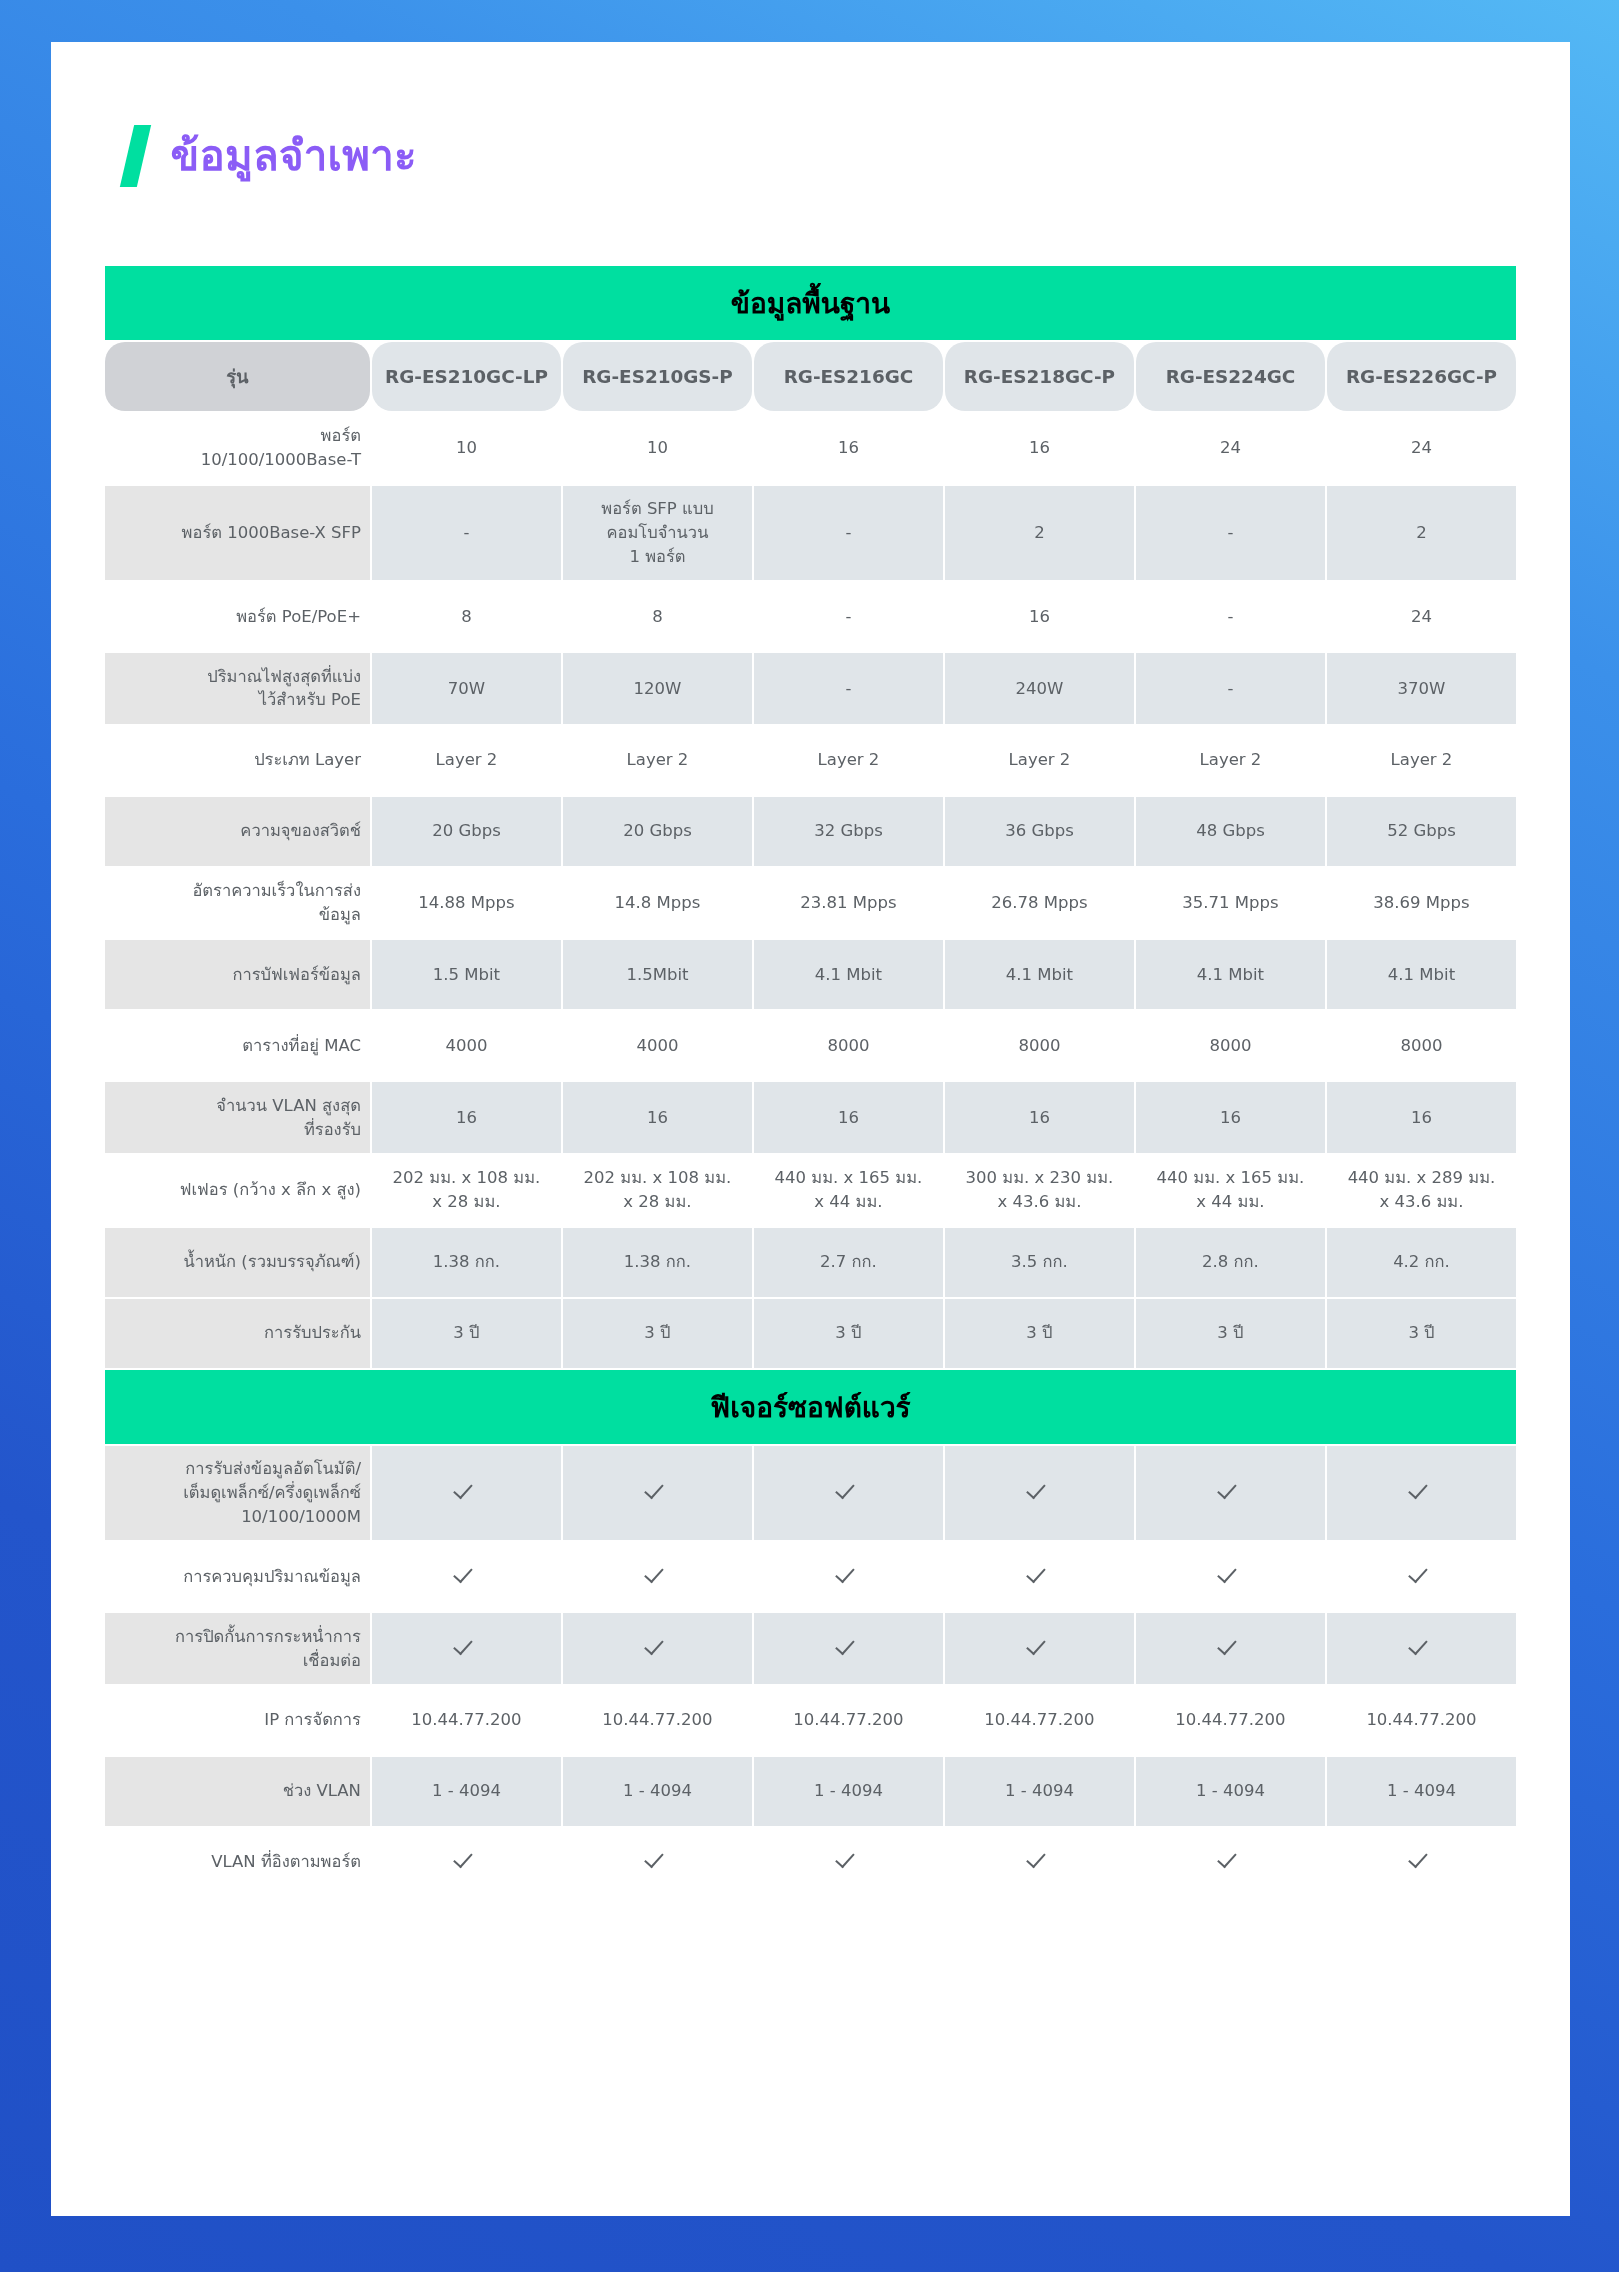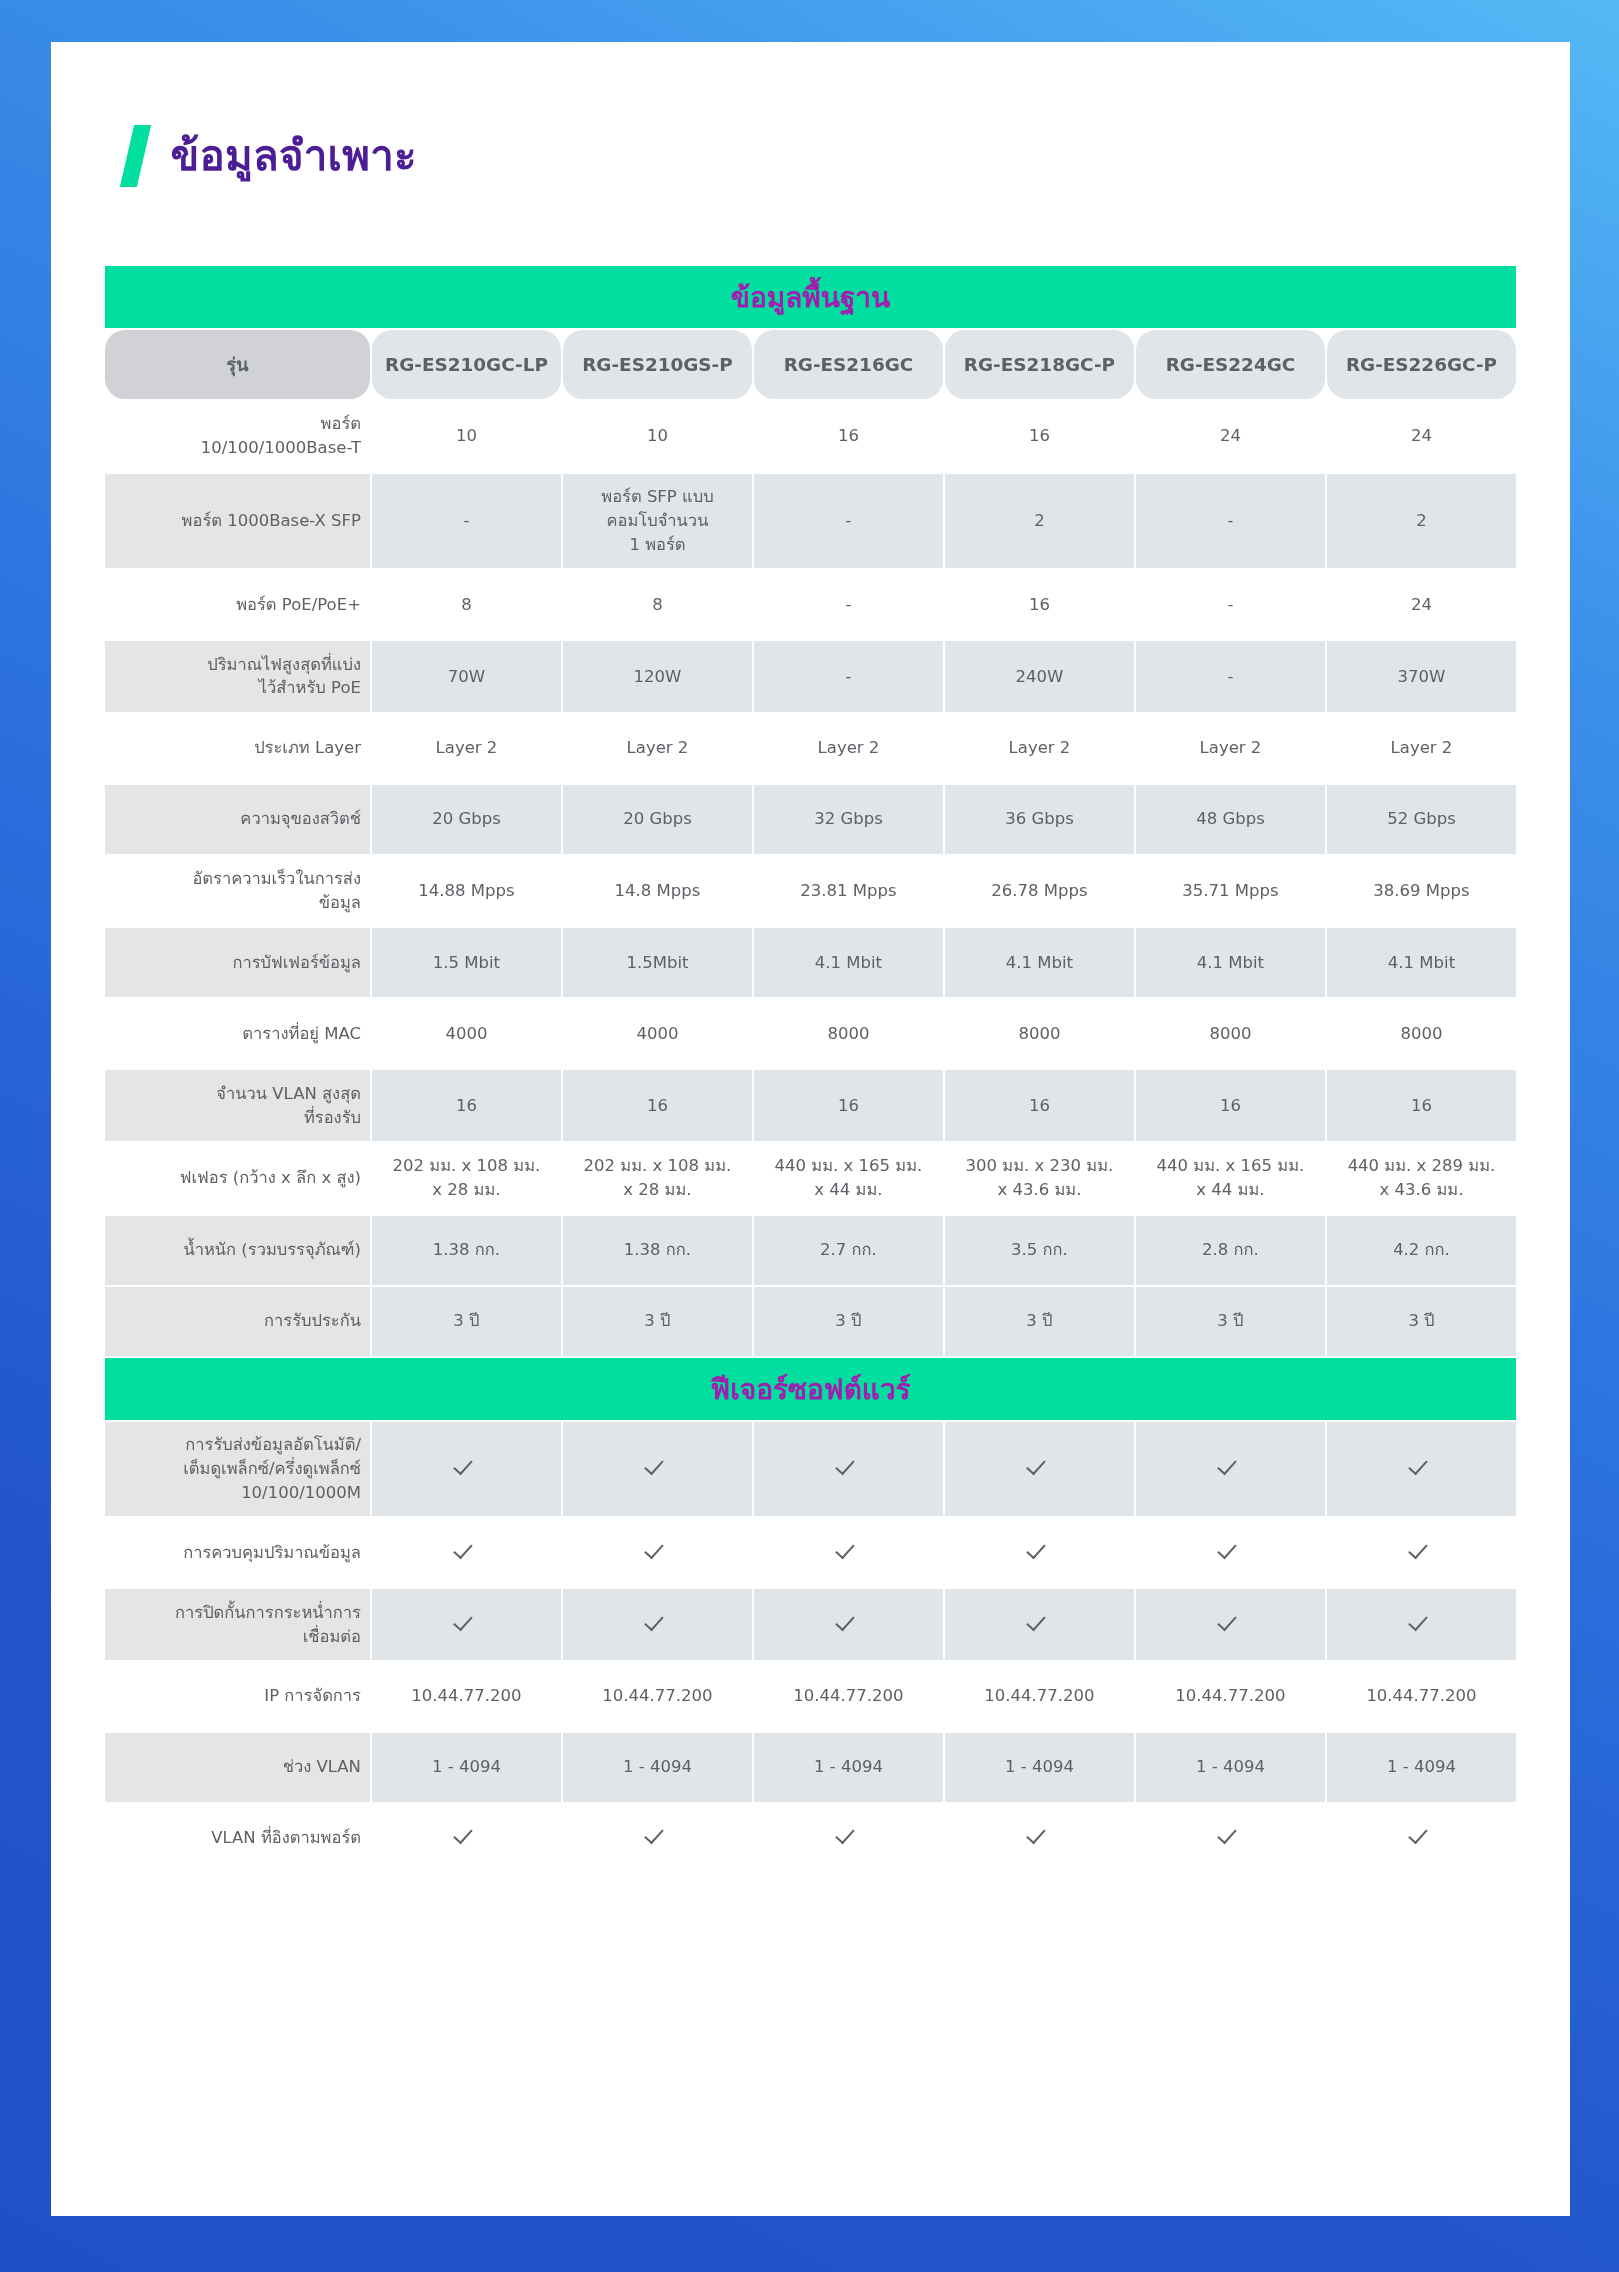--- a/index.html
+++ b/index.html
@@ -22,42 +22,42 @@
   .title-slash {
     width: 16.5px; height: 62px;
     background: #00dfa0;
     transform: skewX(-13deg);
     margin-right: 27px;
     flex: 0 0 auto;
   }
   .title-text {
     font-size: 42px;
     font-weight: 700;
-    color: #4c1d95;
+    color: #8b5cf6;
     letter-spacing: 0.3px;
     line-height: 1;
   }
   .spec-table {
     margin: 0 auto;
     margin-top: 77px;
     width: 1397px;
     border-collapse: separate;
     border-spacing: 2.5px 2.5px;
     table-layout: fixed;
   }
   .spec-table col.label-col { width: 265px; }
   .spec-table col.data-col  { width: 189px; }
 
   .section-head td {
     background: #00dfa0;
-    color: #a21caf;
+    color: #000000;
     font-size: 28px;
     font-weight: 700;
     text-align: center;
-    height: 62px;
+    height: 74px;
     vertical-align: middle;
     padding: 5.1px 0;
   }
   .model-head td {
     background: #e0e5e9;
     color: #5c6166;
     font-size: 18.4px;
     font-weight: 700;
     text-align: center;
     vertical-align: middle;

